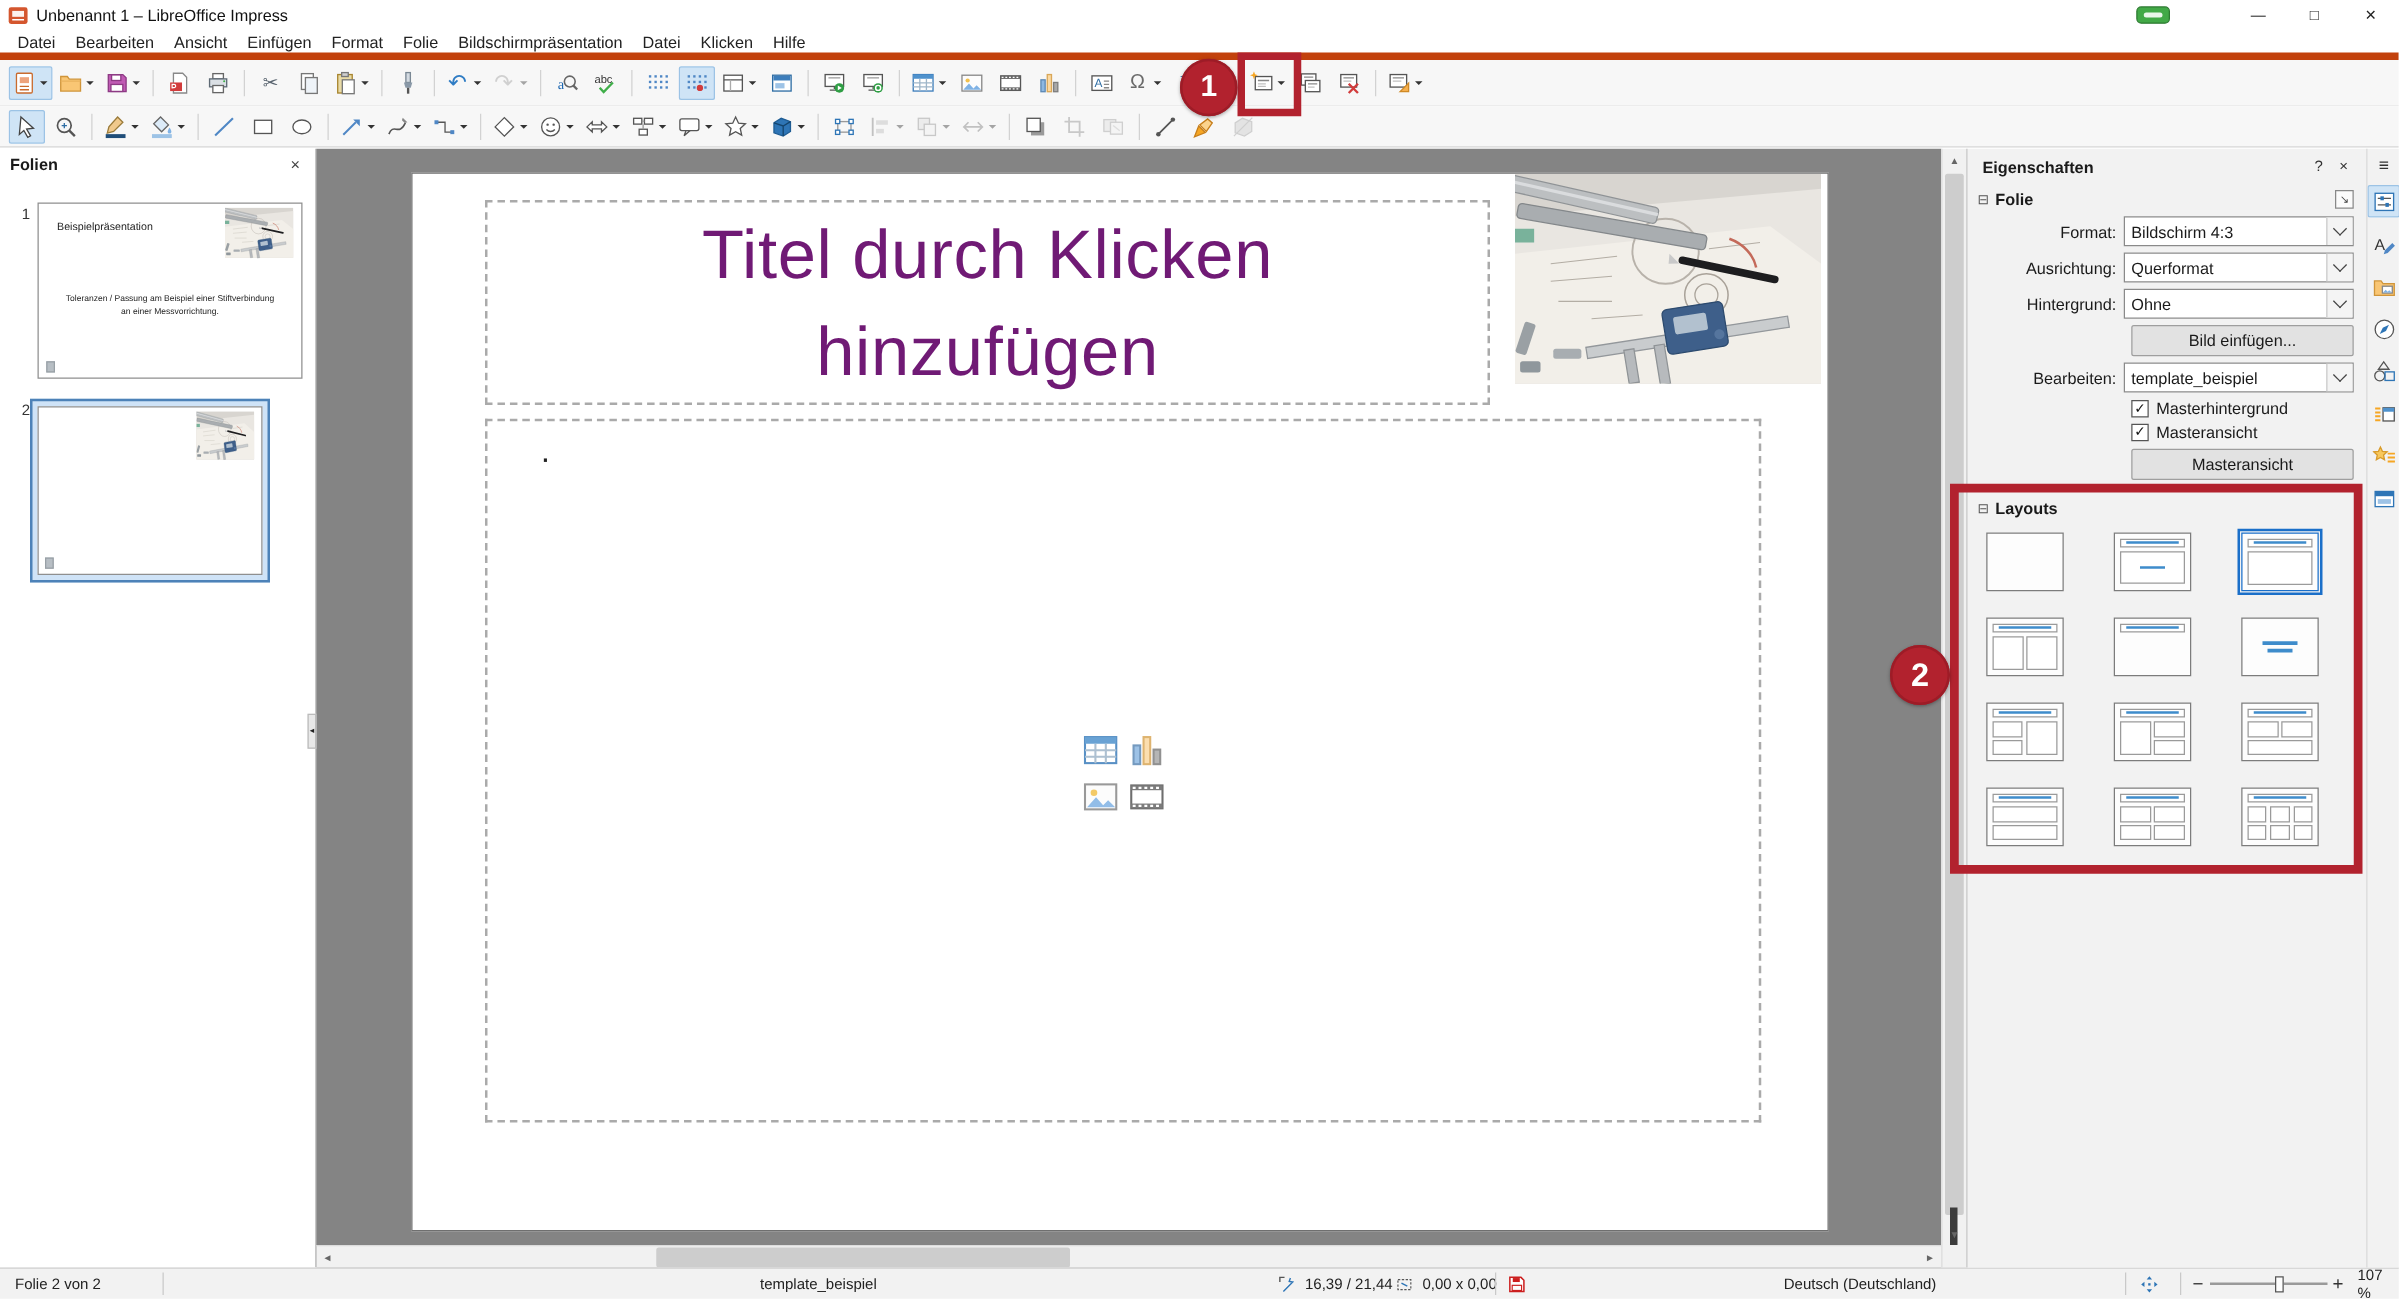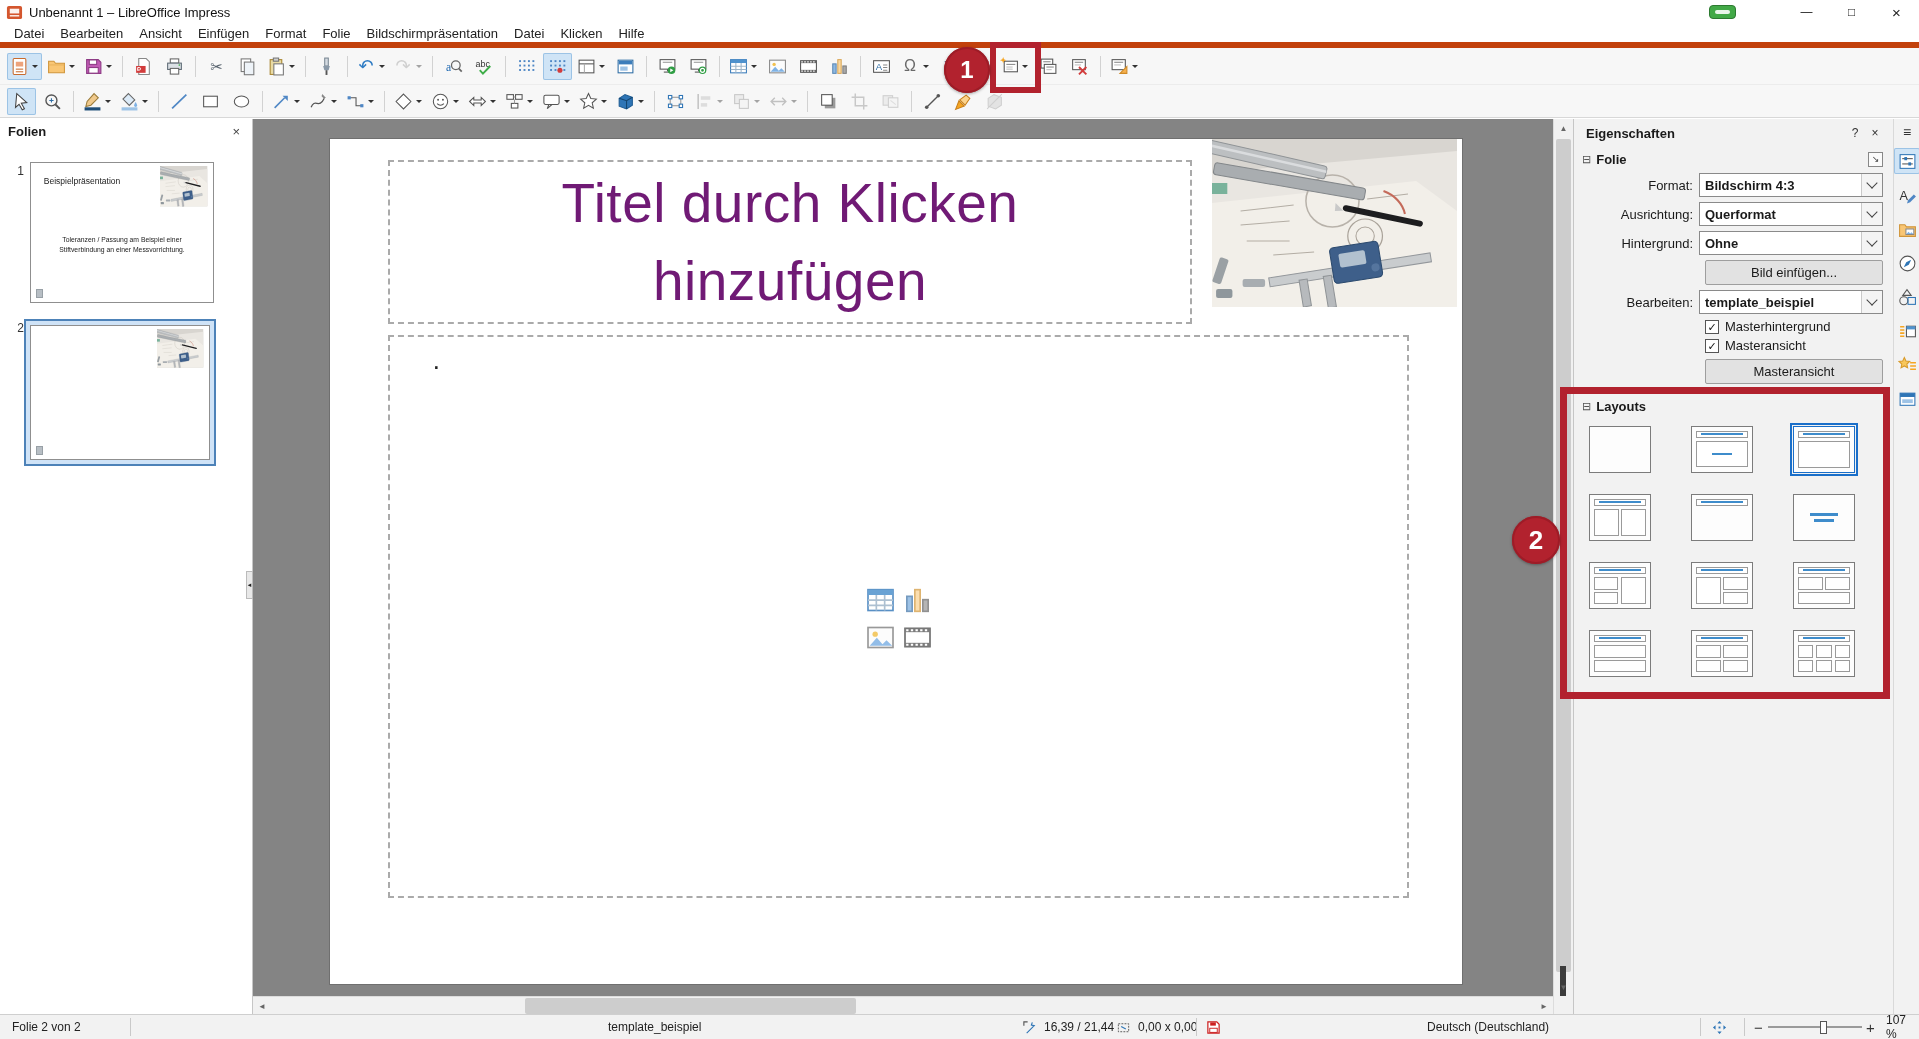--- a/index.html
+++ b/index.html
@@ -39,21 +39,21 @@
   .ann-badge { background:#b2222e; color:#fff; font-weight:bold; border-radius:50%; display:flex; align-items:center; justify-content:center; box-shadow:0 1px 3px rgba(0,0,0,.35), inset 0 0 0 2px #9d1c27; }
   .ann-badge.b1 { position:absolute; width:46px; height:46px; left:-52px; top:-6px; font-size:24px; z-index:30; }
   
   .main { position:absolute; top:119px; bottom:25px; left:0; right:0; display:flex; }
   .slides-panel { width:253px; background:#fff; border-right:1px solid #c6c6c6; position:relative; }
   .sp-header { height:25px; display:flex; align-items:center; padding:0 8px; }
   .sp-title { font-weight:bold; font-size:13px; flex:1; }
   .sp-close { color:#444; font-size:13px; padding:0 4px; }
   .thumb-row { display:flex; margin-top:18px; }
   .thumb-num { width:30px; text-align:right; padding-right:6px; font-size:12px; color:#333; padding-top:2px; }
-  .thumb { width:184px; height:141px; background:#fff; border:1px solid #8f8f8f; position:relative; overflow:hidden; }
+  .thumb { width:212px; height:141px; background:#fff; border:1px solid #8f8f8f; position:relative; overflow:hidden; }
   .thumb-sel-wrap { border:2px solid #4d82b8; background:#cfe3f7; padding:4px; }
   .thumb .t-title { position:absolute; left:7%; top:9%; font-size:8.5px; color:#222; }
   .thumb .t-photo { position:absolute; left:71%; top:2.5%; width:26%; height:29%; overflow:hidden; }
   .thumb .t-body { position:absolute; left:9%; top:52%; width:82%; text-align:center; font-size:6.8px; line-height:1.4; color:#222; }
   .thumb .t-logo { position:absolute; left:3%; bottom:3%; width:7px; height:9px; background:#b7bec4; border:1px solid #98a0a6; }
   .panel-splitter { position:absolute; right:-1px; top:452px; width:7px; height:28px; background:#e8e8e8; border:1px solid #bbb; font-size:6px; color:#222; display:flex; align-items:center; justify-content:center; z-index:3; }
   
   .canvas { flex:1; background:#848484; position:relative; overflow:hidden; }
   .slide { position:absolute; left:76px; top:19px; width:1134px; height:847px; background:#fff; border:1px solid #6f6f6f; }
   .ph-title { position:absolute; left:58px; top:21px; width:804px; height:164px; border:2px dashed #aaa; display:flex; align-items:center; justify-content:center; }
@@ -80,21 +80,21 @@
   .sb-header { height:28px; display:flex; align-items:center; padding:0 4px 0 10px; }
   .sb-header .t { font-weight:bold; font-size:13px; flex:1; }
   .sb-hbtn { width:20px; text-align:center; color:#333; font-size:12px; }
   .sec-header { height:24px; display:flex; align-items:center; padding:0 6px 0 6px; }
   .sec-header .cg { font-size:11px; color:#555; margin-right:5px; }
   .sec-header .t { font-weight:bold; font-size:13px; flex:1; }
   .launcher { width:15px; height:15px; border:1px solid #888; font-size:9px; color:#444; display:flex; align-items:center; justify-content:center; background:#fbfbfb; }
   .form { padding:2px 6px 0 6px; }
   .frow { display:flex; align-items:center; margin-bottom:5px; }
   .flabel { width:117px; text-align:right; padding-right:6px; font-size:13px; color:#1a1a1a; }
-  .ffield { flex:1; height:24px; background:#fff; border:1px solid #8a8a8a; display:flex; align-items:center; position:relative;font-weight:bold; }
+  .ffield { flex:1; height:24px; background:#fff; border:1px solid #8a8a8a; display:flex; align-items:center; position:relative; }
   .ffield .v { flex:1; padding-left:5px; font-size:13px; white-space:nowrap; overflow:hidden; }
   .fchev { width:21px; height:22px; border-left:1px solid #c9c9c9; background:#f4f4f4; display:flex; align-items:center; justify-content:center; }
   .fchev::after { content:""; width:7px; height:7px; border-right:1.6px solid #444; border-bottom:1.6px solid #444; transform:rotate(45deg); margin-top:-4px; }
   .pbtn { height:25px; background:#e2e2e2; border:1px solid #9e9e9e; border-radius:2px; font-size:13px; display:flex; align-items:center; justify-content:center; margin:2px 0 5px 123px; width:178px; color:#1a1a1a; }
   .cbrow { display:flex; align-items:center; margin:0 0 4px 123px; }
   .cbox { width:14px; height:14px; background:#fff; border:1px solid #555; font-size:11px; line-height:12px; text-align:center; color:#111; margin-right:6px; }
   .cblabel { font-size:13px; }
   
   .layouts-section { position:relative; margin-top:10px; }
   .ann-frame2 { position:absolute; left:-16px; right:-1px; top:-7px; bottom:-6px; border:7px solid #b2222e; pointer-events:none; z-index:20; }

